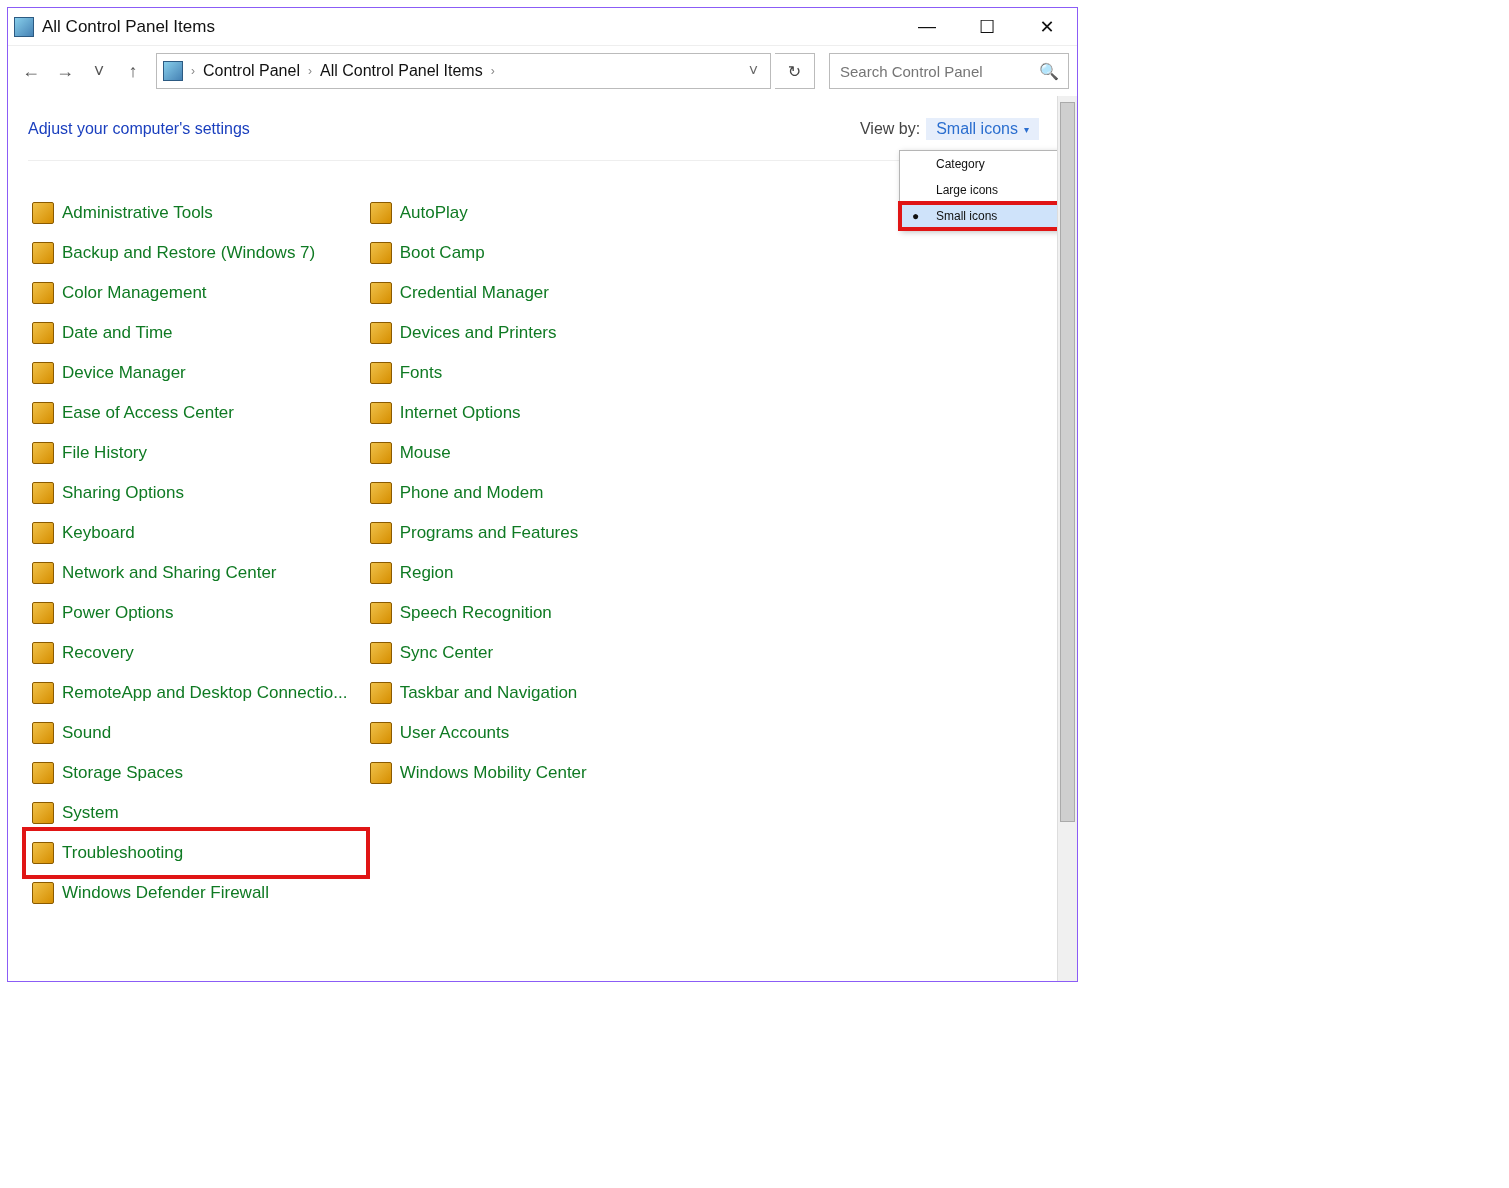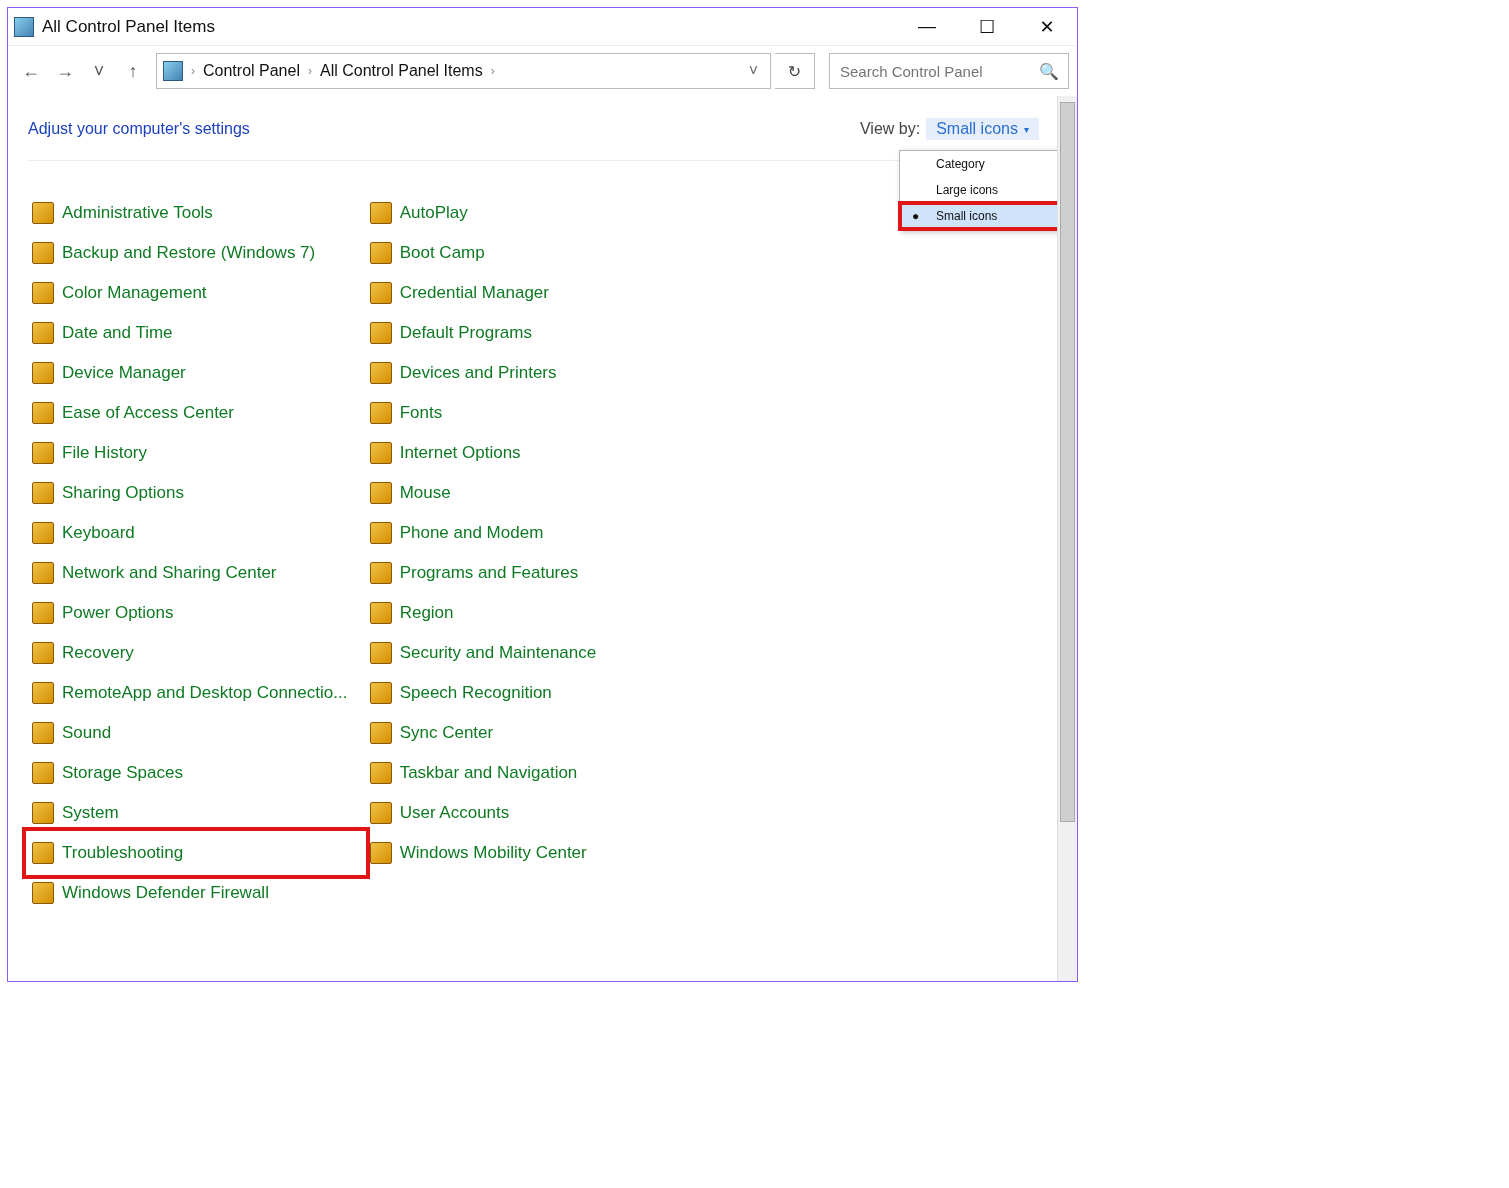--- a/index.html
+++ b/index.html
@@ -351,24 +351,20 @@
             <div class="cp-item">
               <span class="cp-icon"></span>
               <span class="cp-label">Boot Camp</span>
             </div>
             <div class="cp-item">
               <span class="cp-icon"></span>
               <span class="cp-label">Credential Manager</span>
             </div>
             <div class="cp-item">
               <span class="cp-icon"></span>
-              <span class="cp-label">Default Programs</span>
-            </div>
-            <div class="cp-item">
-              <span class="cp-icon"></span>
               <span class="cp-label">Devices and Printers</span>
             </div>
             <div class="cp-item">
               <span class="cp-icon"></span>
               <span class="cp-label">Fonts</span>
             </div>
             <div class="cp-item">
               <span class="cp-icon"></span>
               <span class="cp-label">Internet Options</span>
             </div>
@@ -380,24 +376,20 @@
               <span class="cp-icon"></span>
               <span class="cp-label">Phone and Modem</span>
             </div>
             <div class="cp-item">
               <span class="cp-icon"></span>
               <span class="cp-label">Programs and Features</span>
             </div>
             <div class="cp-item">
               <span class="cp-icon"></span>
               <span class="cp-label">Region</span>
-            </div>
-            <div class="cp-item">
-              <span class="cp-icon"></span>
-              <span class="cp-label">Security and Maintenance</span>
             </div>
             <div class="cp-item">
               <span class="cp-icon"></span>
               <span class="cp-label">Speech Recognition</span>
             </div>
             <div class="cp-item">
               <span class="cp-icon"></span>
               <span class="cp-label">Sync Center</span>
             </div>
             <div class="cp-item">

